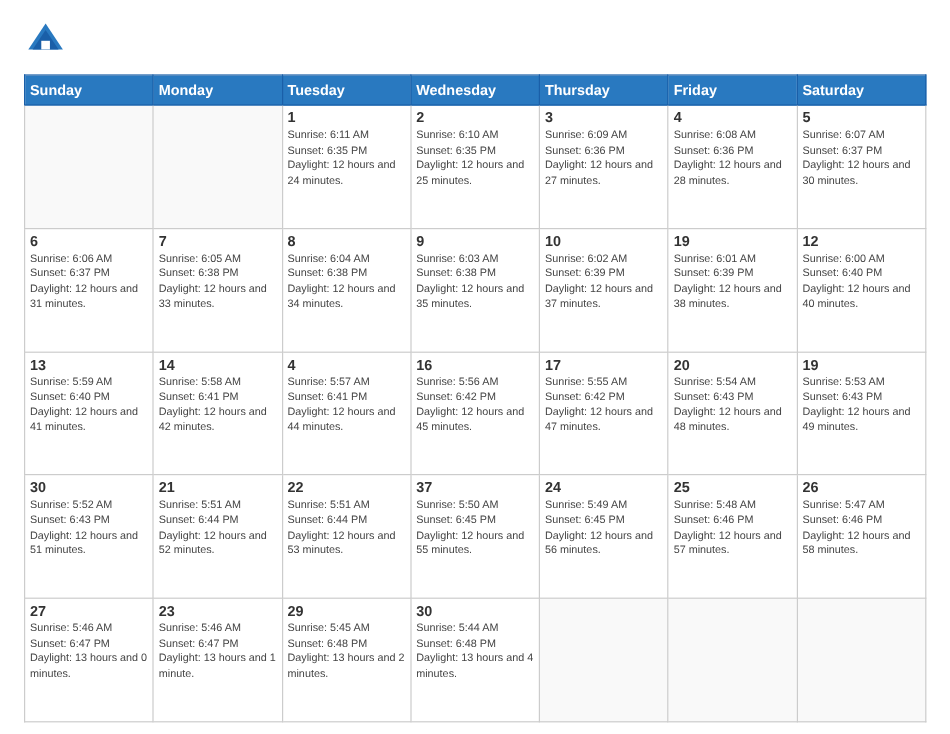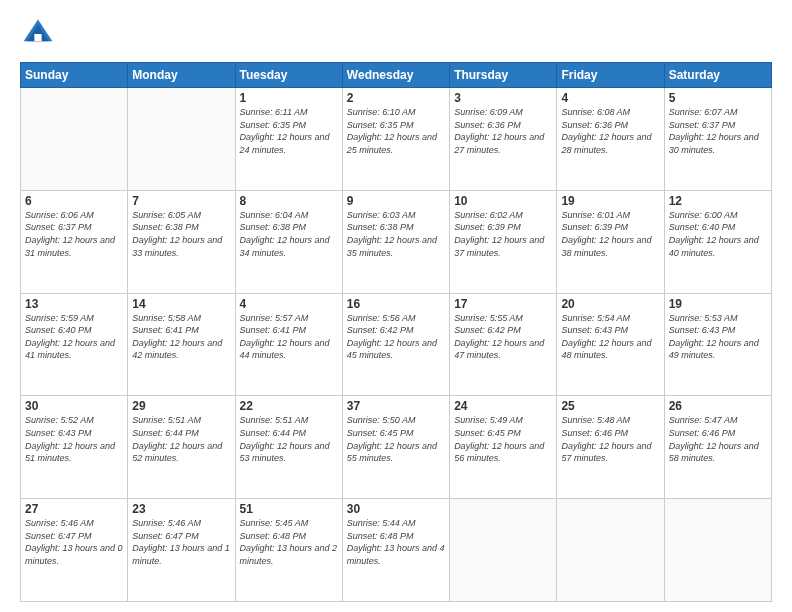--- a/index.html
+++ b/index.html
@@ -87,21 +87,20 @@
     .day-num {
       font-size: 12px;
       font-weight: bold;
       display: block;
       margin-bottom: 1px;
     }
     .day-info {
       font-size: 9px;
       line-height: 1.4;
       color: #444;
-      font-style: italic;
     }
     .empty-cell {
       background: #f9f9f9;
     }
   </style>
 </head>
 <body>
 
 <div class="page">
   <div class="header">
@@ -218,21 +217,21 @@
             <span class="day-num">19</span>
             <div class="day-info">Sunrise: 5:53 AM<br>Sunset: 6:43 PM<br>Daylight: 12 hours and 49 minutes.</div>
           </td>
         </tr>
         <tr>
           <td>
             <span class="day-num">30</span>
             <div class="day-info">Sunrise: 5:52 AM<br>Sunset: 6:43 PM<br>Daylight: 12 hours and 51 minutes.</div>
           </td>
           <td>
-            <span class="day-num">29</span>
+            <span class="day-num">21</span>
             <div class="day-info">Sunrise: 5:51 AM<br>Sunset: 6:44 PM<br>Daylight: 12 hours and 52 minutes.</div>
           </td>
           <td>
             <span class="day-num">22</span>
             <div class="day-info">Sunrise: 5:51 AM<br>Sunset: 6:44 PM<br>Daylight: 12 hours and 53 minutes.</div>
           </td>
           <td>
             <span class="day-num">37</span>
             <div class="day-info">Sunrise: 5:50 AM<br>Sunset: 6:45 PM<br>Daylight: 12 hours and 55 minutes.</div>
           </td>
@@ -252,21 +251,21 @@
         <tr>
           <td>
             <span class="day-num">27</span>
             <div class="day-info">Sunrise: 5:46 AM<br>Sunset: 6:47 PM<br>Daylight: 13 hours and 0 minutes.</div>
           </td>
           <td>
             <span class="day-num">23</span>
             <div class="day-info">Sunrise: 5:46 AM<br>Sunset: 6:47 PM<br>Daylight: 13 hours and 1 minute.</div>
           </td>
           <td>
-            <span class="day-num">51</span>
+            <span class="day-num">29</span>
             <div class="day-info">Sunrise: 5:45 AM<br>Sunset: 6:48 PM<br>Daylight: 13 hours and 2 minutes.</div>
           </td>
           <td>
             <span class="day-num">30</span>
             <div class="day-info">Sunrise: 5:44 AM<br>Sunset: 6:48 PM<br>Daylight: 13 hours and 4 minutes.</div>
           </td>
           <td class="empty-cell"></td>
           <td class="empty-cell"></td>
           <td class="empty-cell"></td>
         </tr>

